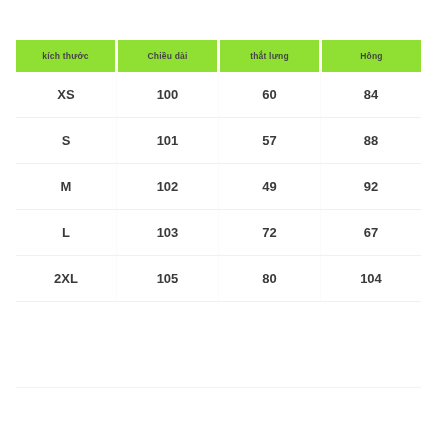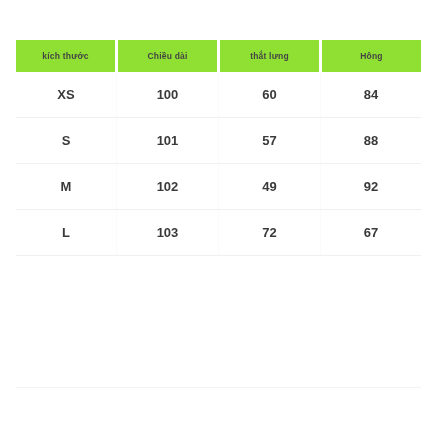--- a/index.html
+++ b/index.html
@@ -117,20 +117,26 @@
         <td class="col-b">102</td>
         <td class="col-c">49</td>
         <td class="col-d">92</td>
       </tr>
       <tr>
         <td class="col-a">L</td>
         <td class="col-b">103</td>
         <td class="col-c">72</td>
         <td class="col-d">67</td>
       </tr>
+      <tr>
+        <td class="col-a">2XL</td>
+        <td class="col-b">105</td>
+        <td class="col-c">80</td>
+        <td class="col-d">104</td>
+      </tr>
     </tbody>
   </table>
 
   <div class="trailing-rules">
     <div class="rule r1"></div>
   </div>
 
 </div>
 
 </body></html>

